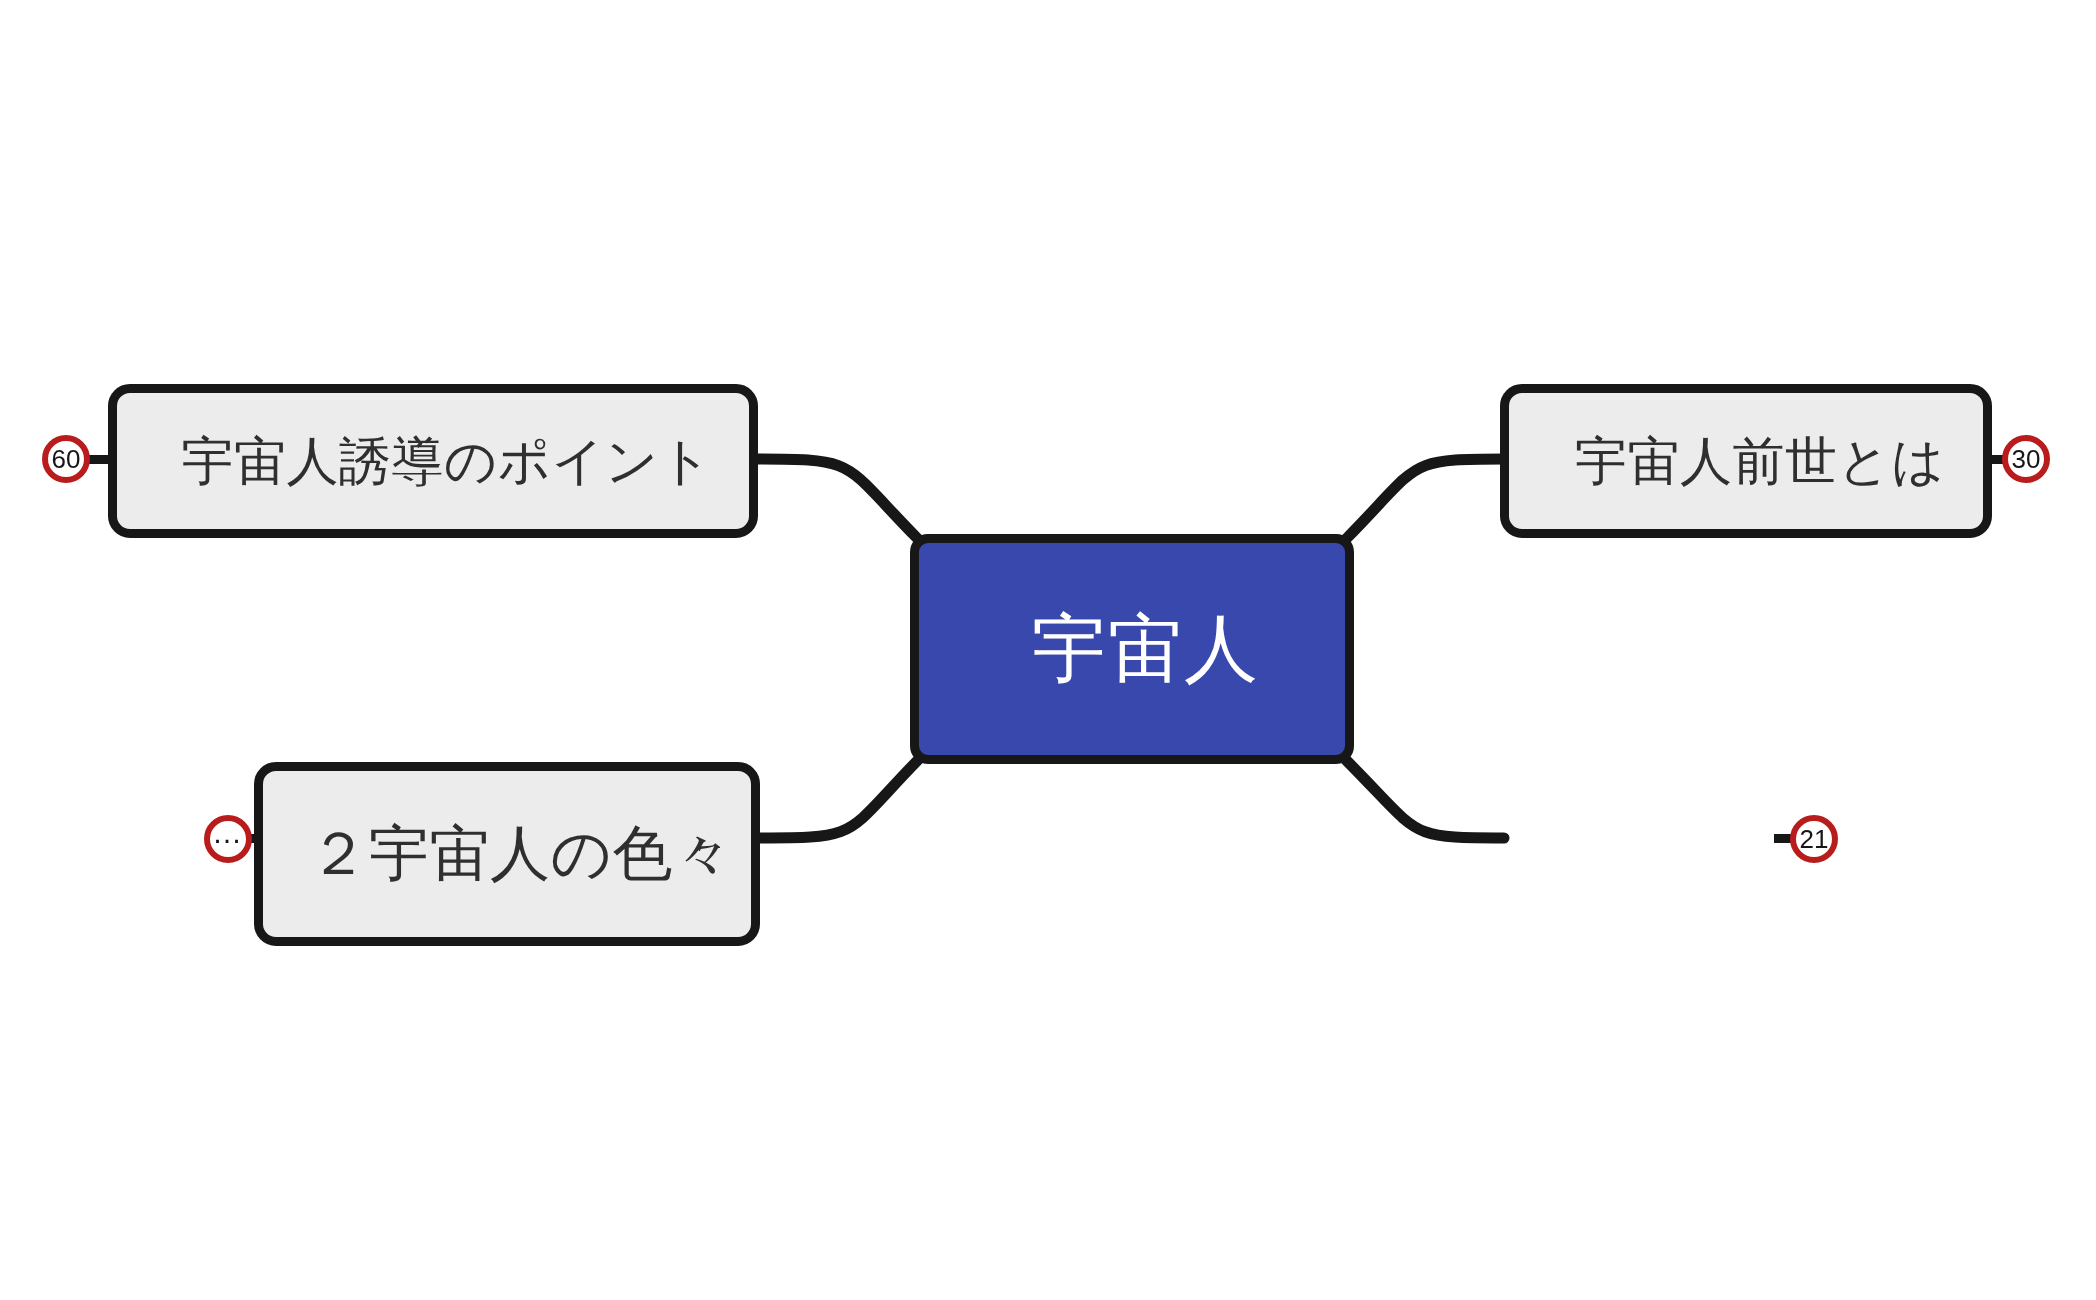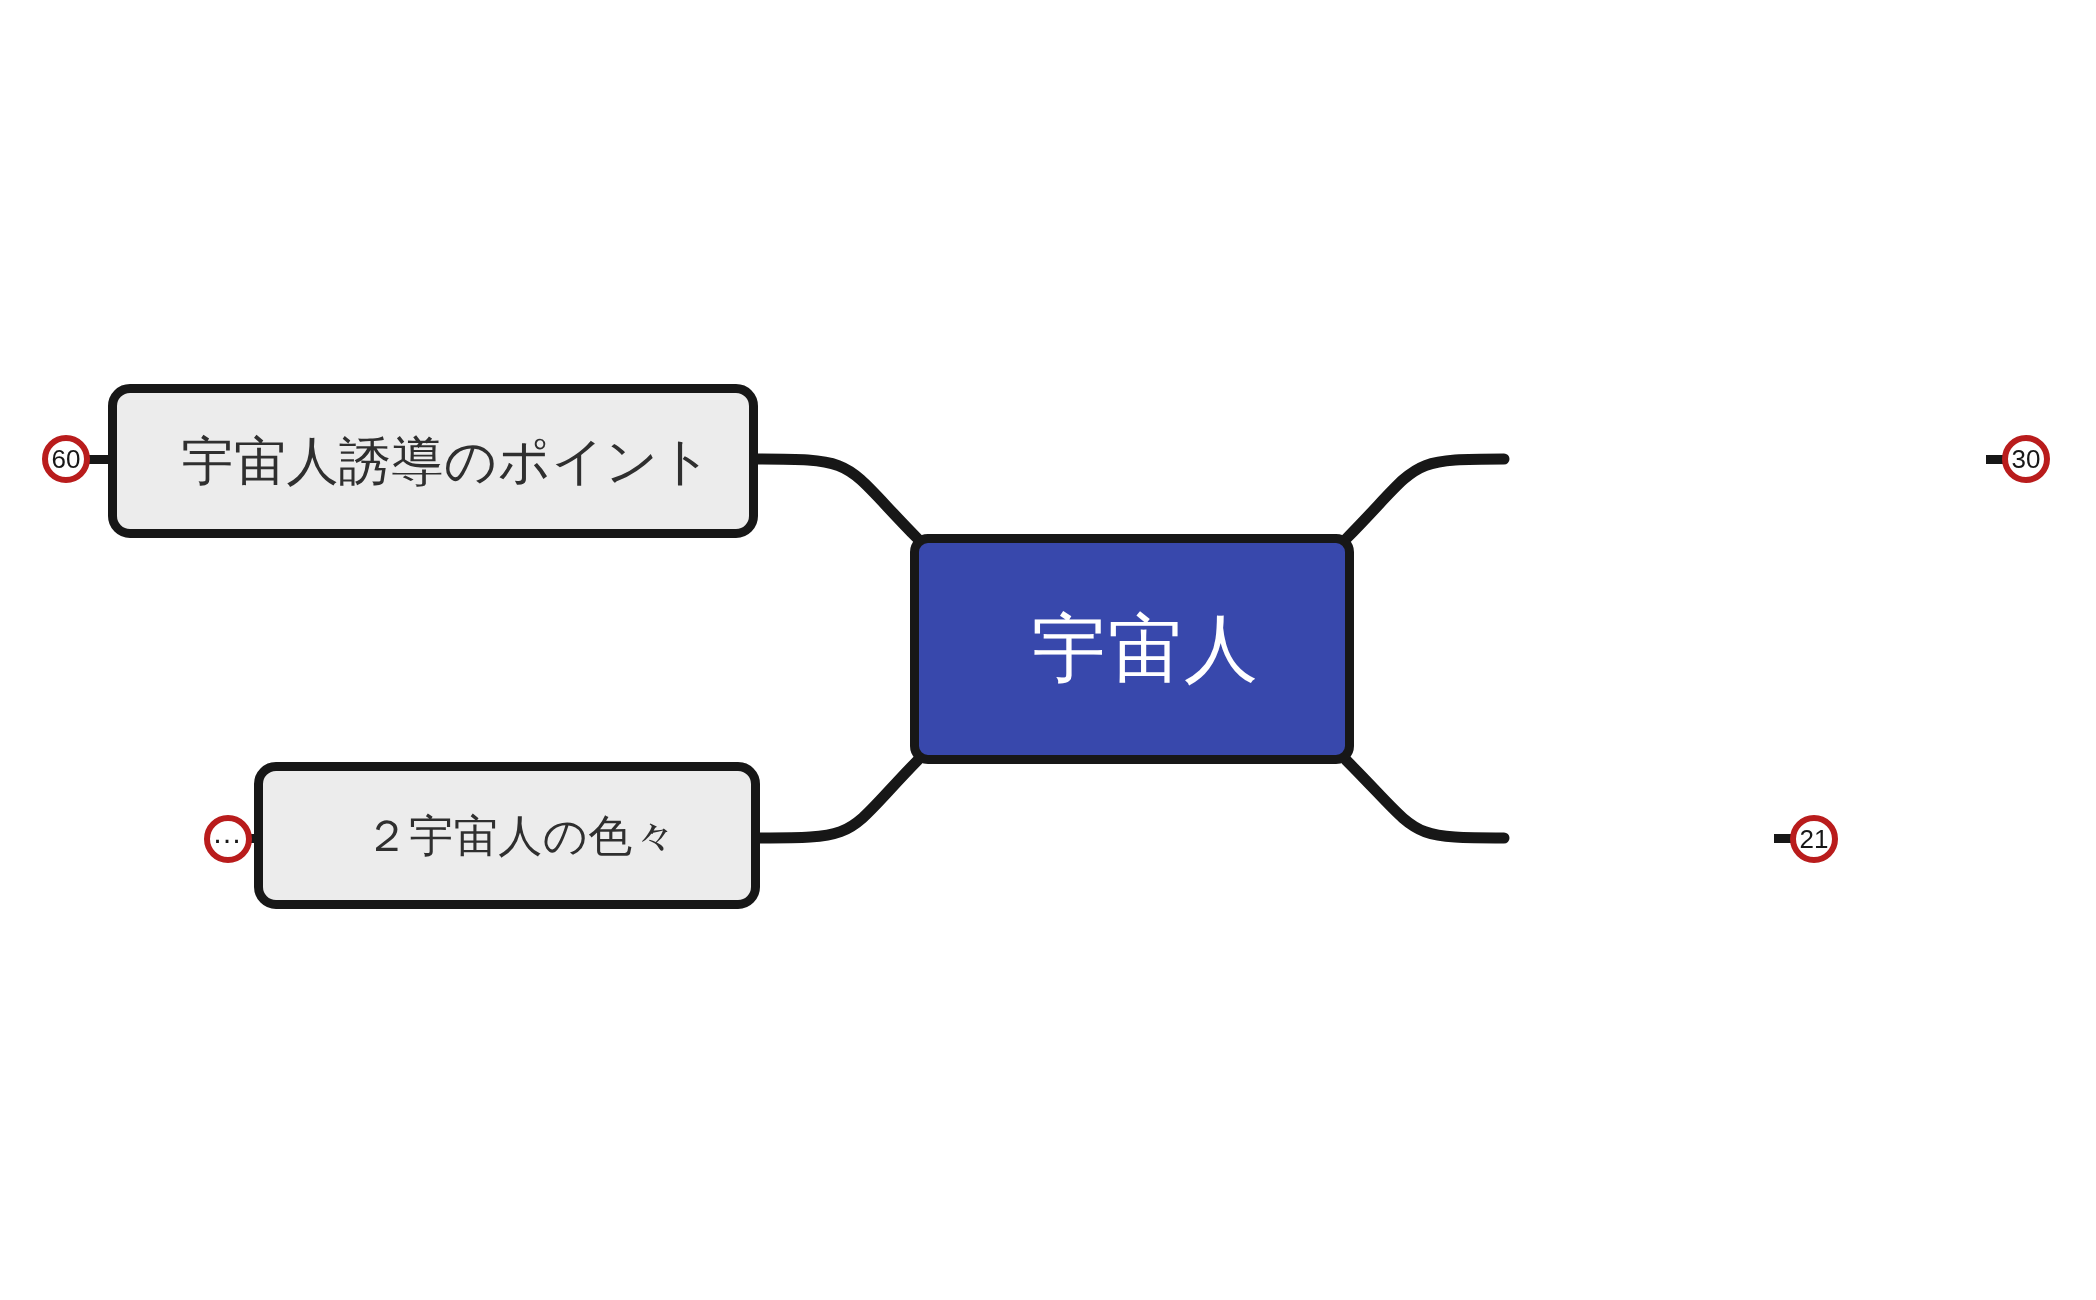--- a/index.html
+++ b/index.html
@@ -82,22 +82,22 @@
     top: 384px;
     width: 492px;
     height: 154px;
     font-size: 52px;
   }
 
   #node-bottom-left {
     left: 254px;
     top: 762px;
     width: 506px;
-    height: 147px;
-    font-size: 44px;
+    height: 184px;
+    font-size: 60px;
   }
 
   #node-bottom-right {
     left: 1500px;
     top: 762px;
     width: 280px;
     height: 154px;
     font-size: 52px;
   }
 
@@ -164,20 +164,23 @@
   <div class="stub" id="stub-bottom-right"></div>
 
   <div class="node root" id="node-root">
     <span class="node-label">宇宙人</span>
   </div>
 
   <div class="node" id="node-top-left">
     <span class="node-label">宇宙人誘導のポイント</span>
   </div>
 
+  <div class="node" id="node-top-right">
+    <span class="node-label">宇宙人前世とは</span>
+  </div>
 
   <div class="node" id="node-bottom-left">
     <span class="node-label">２宇宙人の色々</span>
   </div>
 
 
   <div class="badge" id="badge-top-left">60</div>
 
   <div class="badge" id="badge-top-right">30</div>
 

